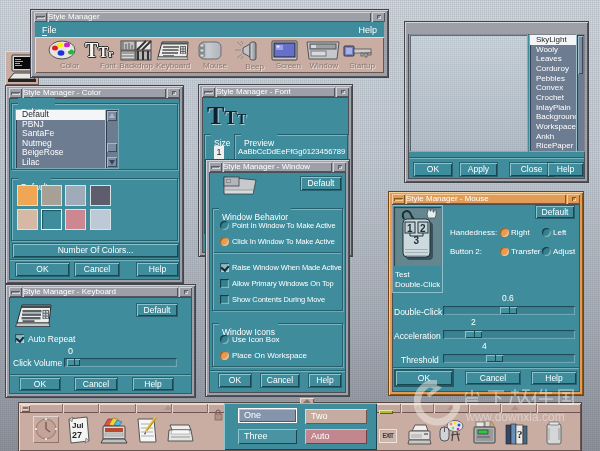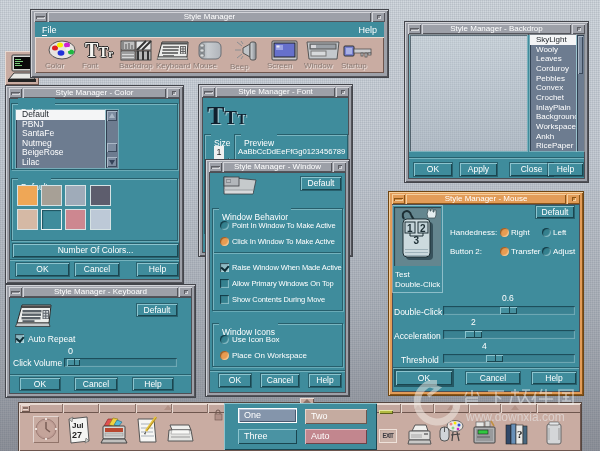--- a/index.html
+++ b/index.html
@@ -6,21 +6,21 @@
 .desk{position:absolute;inset:0;background:linear-gradient(#d2d8de 0%,#c6ccd4 35%,#abb0b8 70%,#8e9199 100%)}
 .desk::after{content:"";position:absolute;inset:0;background-image:repeating-linear-gradient(0deg,rgba(80,92,108,.10) 0 1px,transparent 1px 2px),repeating-linear-gradient(90deg,rgba(80,92,108,.10) 0 1px,transparent 1px 2px)}
 .win{position:absolute;background:#9da0a8;box-shadow:inset 1px 1px 0 #d2d3d8,inset -1px -1px 0 #53545a,0 0 0 1px #43454b}
 .tb{position:absolute;top:2px;left:3px;right:3px;height:10px;font-size:8px;line-height:10px;color:#fff}
 .mb{position:absolute;left:0;top:0;width:13px;height:10px;box-shadow:inset 1px 1px 0 #d2d3d8,inset -1px -1px 0 #53545a}
 .mb::after{content:"";position:absolute;left:2px;right:2px;top:4px;height:3px;box-shadow:inset 1px 1px 0 #5c5d63,inset -1px -1px 0 #d6d7da;background:#8e9097}
 .mxb{position:absolute;right:0;top:0;width:13px;height:10px;box-shadow:inset 1px 1px 0 #d2d3d8,inset -1px -1px 0 #53545a}
 .mxb::after{content:"";position:absolute;left:5px;top:3px;width:4px;height:4px;background:#8e9097;box-shadow:inset 1px 1px 0 #5c5d63,inset -1px -1px 0 #d6d7da}
 .awin .mxb{box-shadow:inset 1px 1px 0 #f4cf9e,inset -1px -1px 0 #8a5518}
 .awin .mxb::after{background:#cf8c44;box-shadow:inset 1px 1px 0 #8a5518,inset -1px -1px 0 #f4cf9e}
-.ttl{position:absolute;left:14px;right:14px;top:0;bottom:0;box-shadow:inset 1px 1px 0 #d2d3d8,inset -1px -1px 0 #53545a;text-align:center;white-space:nowrap}
+.ttl{position:absolute;left:14px;right:14px;top:0;bottom:0;box-shadow:inset 1px 1px 0 #d2d3d8,inset -1px -1px 0 #53545a;text-align:left;white-space:nowrap}
 .cli{position:absolute;left:4px;right:4px;top:13px;bottom:4px;background:#3f8c9c;box-shadow:0 0 0 1px #4e4f55}
 .awin{background:#e29c58;box-shadow:inset 1px 1px 0 #f4cf9e,inset -1px -1px 0 #8a5518,0 0 0 1px #6e4512}
 .awin .mb{box-shadow:inset 1px 1px 0 #f4cf9e,inset -1px -1px 0 #8a5518}
 .awin .mb::after{box-shadow:inset 1px 1px 0 #8a5518,inset -1px -1px 0 #f4cf9e;background:#cf8c44}
 .awin .ttl{box-shadow:inset 1px 1px 0 #f4cf9e,inset -1px -1px 0 #8a5518}
 .b{position:absolute;background:#3f8c9c;box-shadow:inset 1px 1px 0 #8cc4ce,inset -1px -1px 0 #1a4650,0 0 0 1px rgba(15,45,55,.45);color:#fff;font-size:8.5px;text-align:center}
 .grp{position:absolute;border:1px solid #275f6c;box-shadow:inset 1px 1px 0 rgba(170,215,222,.55),1px 1px 0 rgba(170,215,222,.4)}
 .glab{position:absolute;top:-6px;left:6px;padding:9px 3px;background:#3f8c9c;color:#fff;font-size:8.5px;line-height:11px;white-space:nowrap}
 .lab{position:absolute;color:#fff;font-size:9px;white-space:nowrap}
 .radio{position:absolute;width:9px;height:9px;border-radius:50%;background:#35818f;box-shadow:inset 1px 1px 1px rgba(0,25,35,.7),inset -1px -1px 1px rgba(210,240,245,.55)}
@@ -31,21 +31,21 @@
 .sep{position:absolute;height:2px;box-shadow:inset 0 1px 0 #27616e,inset 0 -1px 0 rgba(170,215,222,.5)}
 .trough{position:absolute;background:#3a8292;box-shadow:inset 1px 1px 1px rgba(0,25,35,.55),inset -1px -1px 1px rgba(200,235,240,.4)}
 .thumb{position:absolute;top:1px;bottom:1px;background:#45909f;box-shadow:inset 1px 1px 0 #8cc4ce,inset -1px -1px 0 #1a4650}
 .thumb::after{content:"";position:absolute;left:50%;top:0;bottom:0;width:1px;background:#1a4650}
 .list{position:absolute;background:#6d7c90;box-shadow:inset 1px 1px 0 rgba(10,25,40,.6),0 0 0 1px rgba(220,235,240,.35);color:#fff;font-size:9px}
 .list div{padding-left:6px;white-space:nowrap;overflow:hidden}
 .list .sel{background:#f4f5f6;color:#1c2228}
 .sbar{position:absolute;background:#6d7c90;box-shadow:inset 1px 1px 0 rgba(10,25,40,.6),0 0 0 1px rgba(220,235,240,.35)}
 .sb{position:absolute;left:1px;right:1px;background:#7d8c9e;background:#7d8ca0;box-shadow:inset 1px 1px 0 #aab7c6,inset -1px -1px 0 #3c4a5c}
 .arr{width:0;height:0;position:absolute}
-.emb{color:#8a7a74;text-shadow:1px 1px 0 rgba(255,255,255,.65);font-size:8px;text-align:left;white-space:nowrap}
+.emb{color:#8a7a74;text-shadow:1px 1px 0 rgba(255,255,255,.65);font-size:8px;text-align:right;white-space:nowrap}
 .ic{position:absolute;top:3px;width:34px;text-align:center}
 .ic svg{display:block;margin:0 auto}
 .ic .emb{margin-top:0}
 .pic{position:absolute}
 .vsep{position:absolute;top:1px;height:9px;width:2px;box-shadow:inset 1px 0 0 #8a7168,inset -1px 0 0 #e8dad2}
 .parr{position:absolute;top:2px;width:0;height:0;border-left:4px solid transparent;border-right:4px solid transparent;border-bottom:5px solid #b29287}
 .wsb{position:absolute;height:15px;font-size:9px;color:#fff;padding-left:6px;line-height:15px}
 </style></head><body>
 <div class="desk"></div>
 
@@ -277,25 +277,20 @@
     </div>
     <div class="b" style="left:3px;top:145px;width:165px;height:13px;line-height:13px">Number Of Colors...</div>
     <div class="sep" style="left:0;right:0;top:160px"></div>
     <div class="b" style="left:6px;top:164px;width:53px;height:13px;line-height:13px">OK</div>
     <div class="b" style="left:65px;top:164px;width:44px;height:13px;line-height:13px">Cancel</div>
     <div class="b" style="left:127px;top:164px;width:41px;height:13px;line-height:13px">Help</div>
   </div>
 </div>
 
 <div class="win" style="left:405px;top:22px;width:183px;height:160px">
-  <div class="tb">
-      <div class="mb"></div>
-      <div class="mxb"></div>
-      <div class="ttl">Style Manager - Backdrop</div>
-    </div>
   <div class="cli">
     <div style="position:absolute;left:1px;top:0;width:117px;height:116px;background:repeating-linear-gradient(0deg,rgba(80,92,108,.07) 0 1px,transparent 1px 2px),repeating-linear-gradient(90deg,rgba(80,92,108,.07) 0 1px,transparent 1px 2px),linear-gradient(#cdd6dd,#b6c0ca);box-shadow:inset 1px 1px 0 rgba(10,30,40,.55),0 0 0 1px rgba(215,235,240,.4)"></div>
     <div class="list" style="left:121px;top:0;width:46px;height:116px;line-height:9.65px;font-size:8px">
       <div class="sel">SkyLight</div>
         <div>Wooly</div>
         <div>Leaves</div>
         <div>Corduroy</div>
         <div>Pebbles</div>
         <div>Convex</div>
         <div>Crochet</div>

